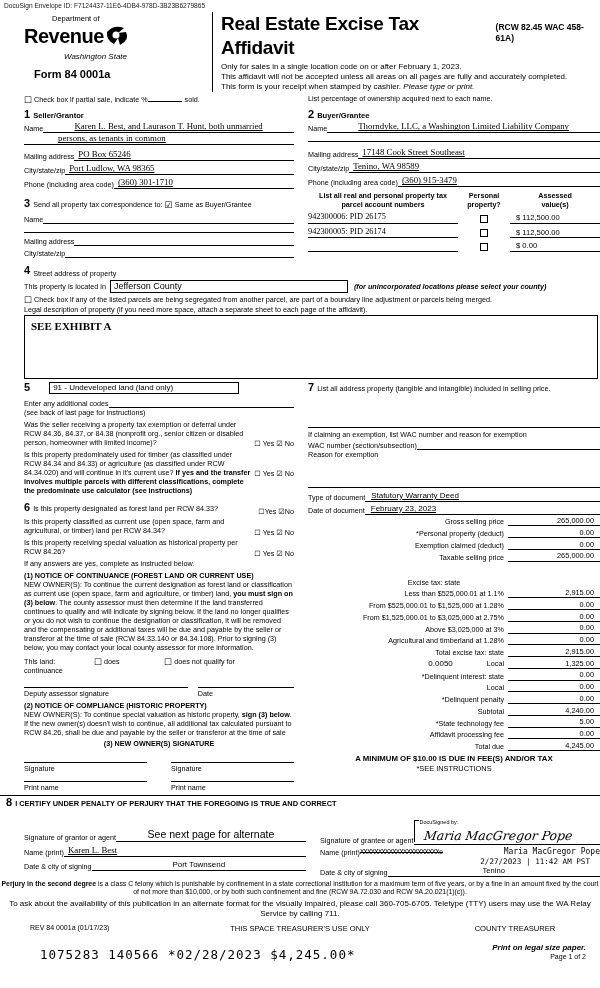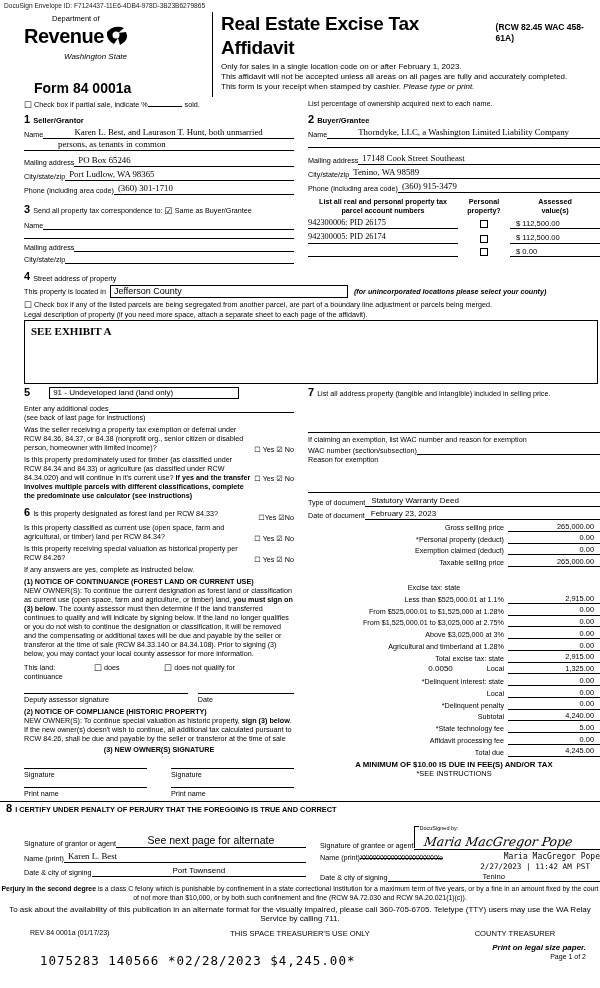--- a/index.html
+++ b/index.html
@@ -11,32 +11,32 @@
   }
   .envelope { font-size:6.6px; color:#222; padding:2px 0 0 4px; }
   
   .hdr { display:flex; margin:2px 0 2px 24px; }
   .hdr-left { width:180px; padding-top:2px; }
   .dept { font-size:7.5px; margin-left:28px; }
   .revword { font-size:20px; font-weight:bold; letter-spacing:-0.5px; }
   .logo-mark { display:inline-block; width:26px; height:22px; position:relative; vertical-align:middle; }
   .logo-mark svg { position:absolute; top:-6px; left:0; }
   .wastate { font-style:italic; font-size:8px; margin-left:40px; }
-  .formno { font-size:14px; font-weight:bold; margin:18px 0 0 10px; }
+  .formno { font-size:11px; font-weight:bold; margin:6px 0 0 10px; }
   .hdr-div { width:1px; background:#000; margin:0 8px; }
   .hdr-right { flex:1; }
   .title-row { display:flex; align-items:baseline; gap:5px; }
   .bigtitle { font-size:19px; font-weight:bold; letter-spacing:-0.3px; }
   .titleref { font-size:8.5px; font-weight:bold; }
   .hdr-notes { font-size:8px; margin-top:2px; }
   
   .row { display:flex; align-items:flex-end; }
   .cbx { font-size:9px; line-height:1; position:relative; top:1px; }
   .fill { flex:1; border-bottom:1px solid #000; min-height:8px; }
-  .val { font-family:"Liberation Serif", serif; font-size:8.8px; }
+  .val { font-family:"Liberation Serif", serif; font-size:8.8px;text-decoration:underline; }
   .secnum { font-size:11px; font-weight:bold; margin-right:3px; }
   .sectitle { font-weight:bold; font-size:7.6px; }
   .cols { display:flex; margin-left:24px; }
   .colL { width:270px; }
   .colR { flex:1; margin-left:14px; }
   .lbl { white-space:nowrap; }
   b { font-weight:bold; }
   
   .ptable { display:flex; font-size:7.2px; }
   .ptable .c1 { width:150px; }

